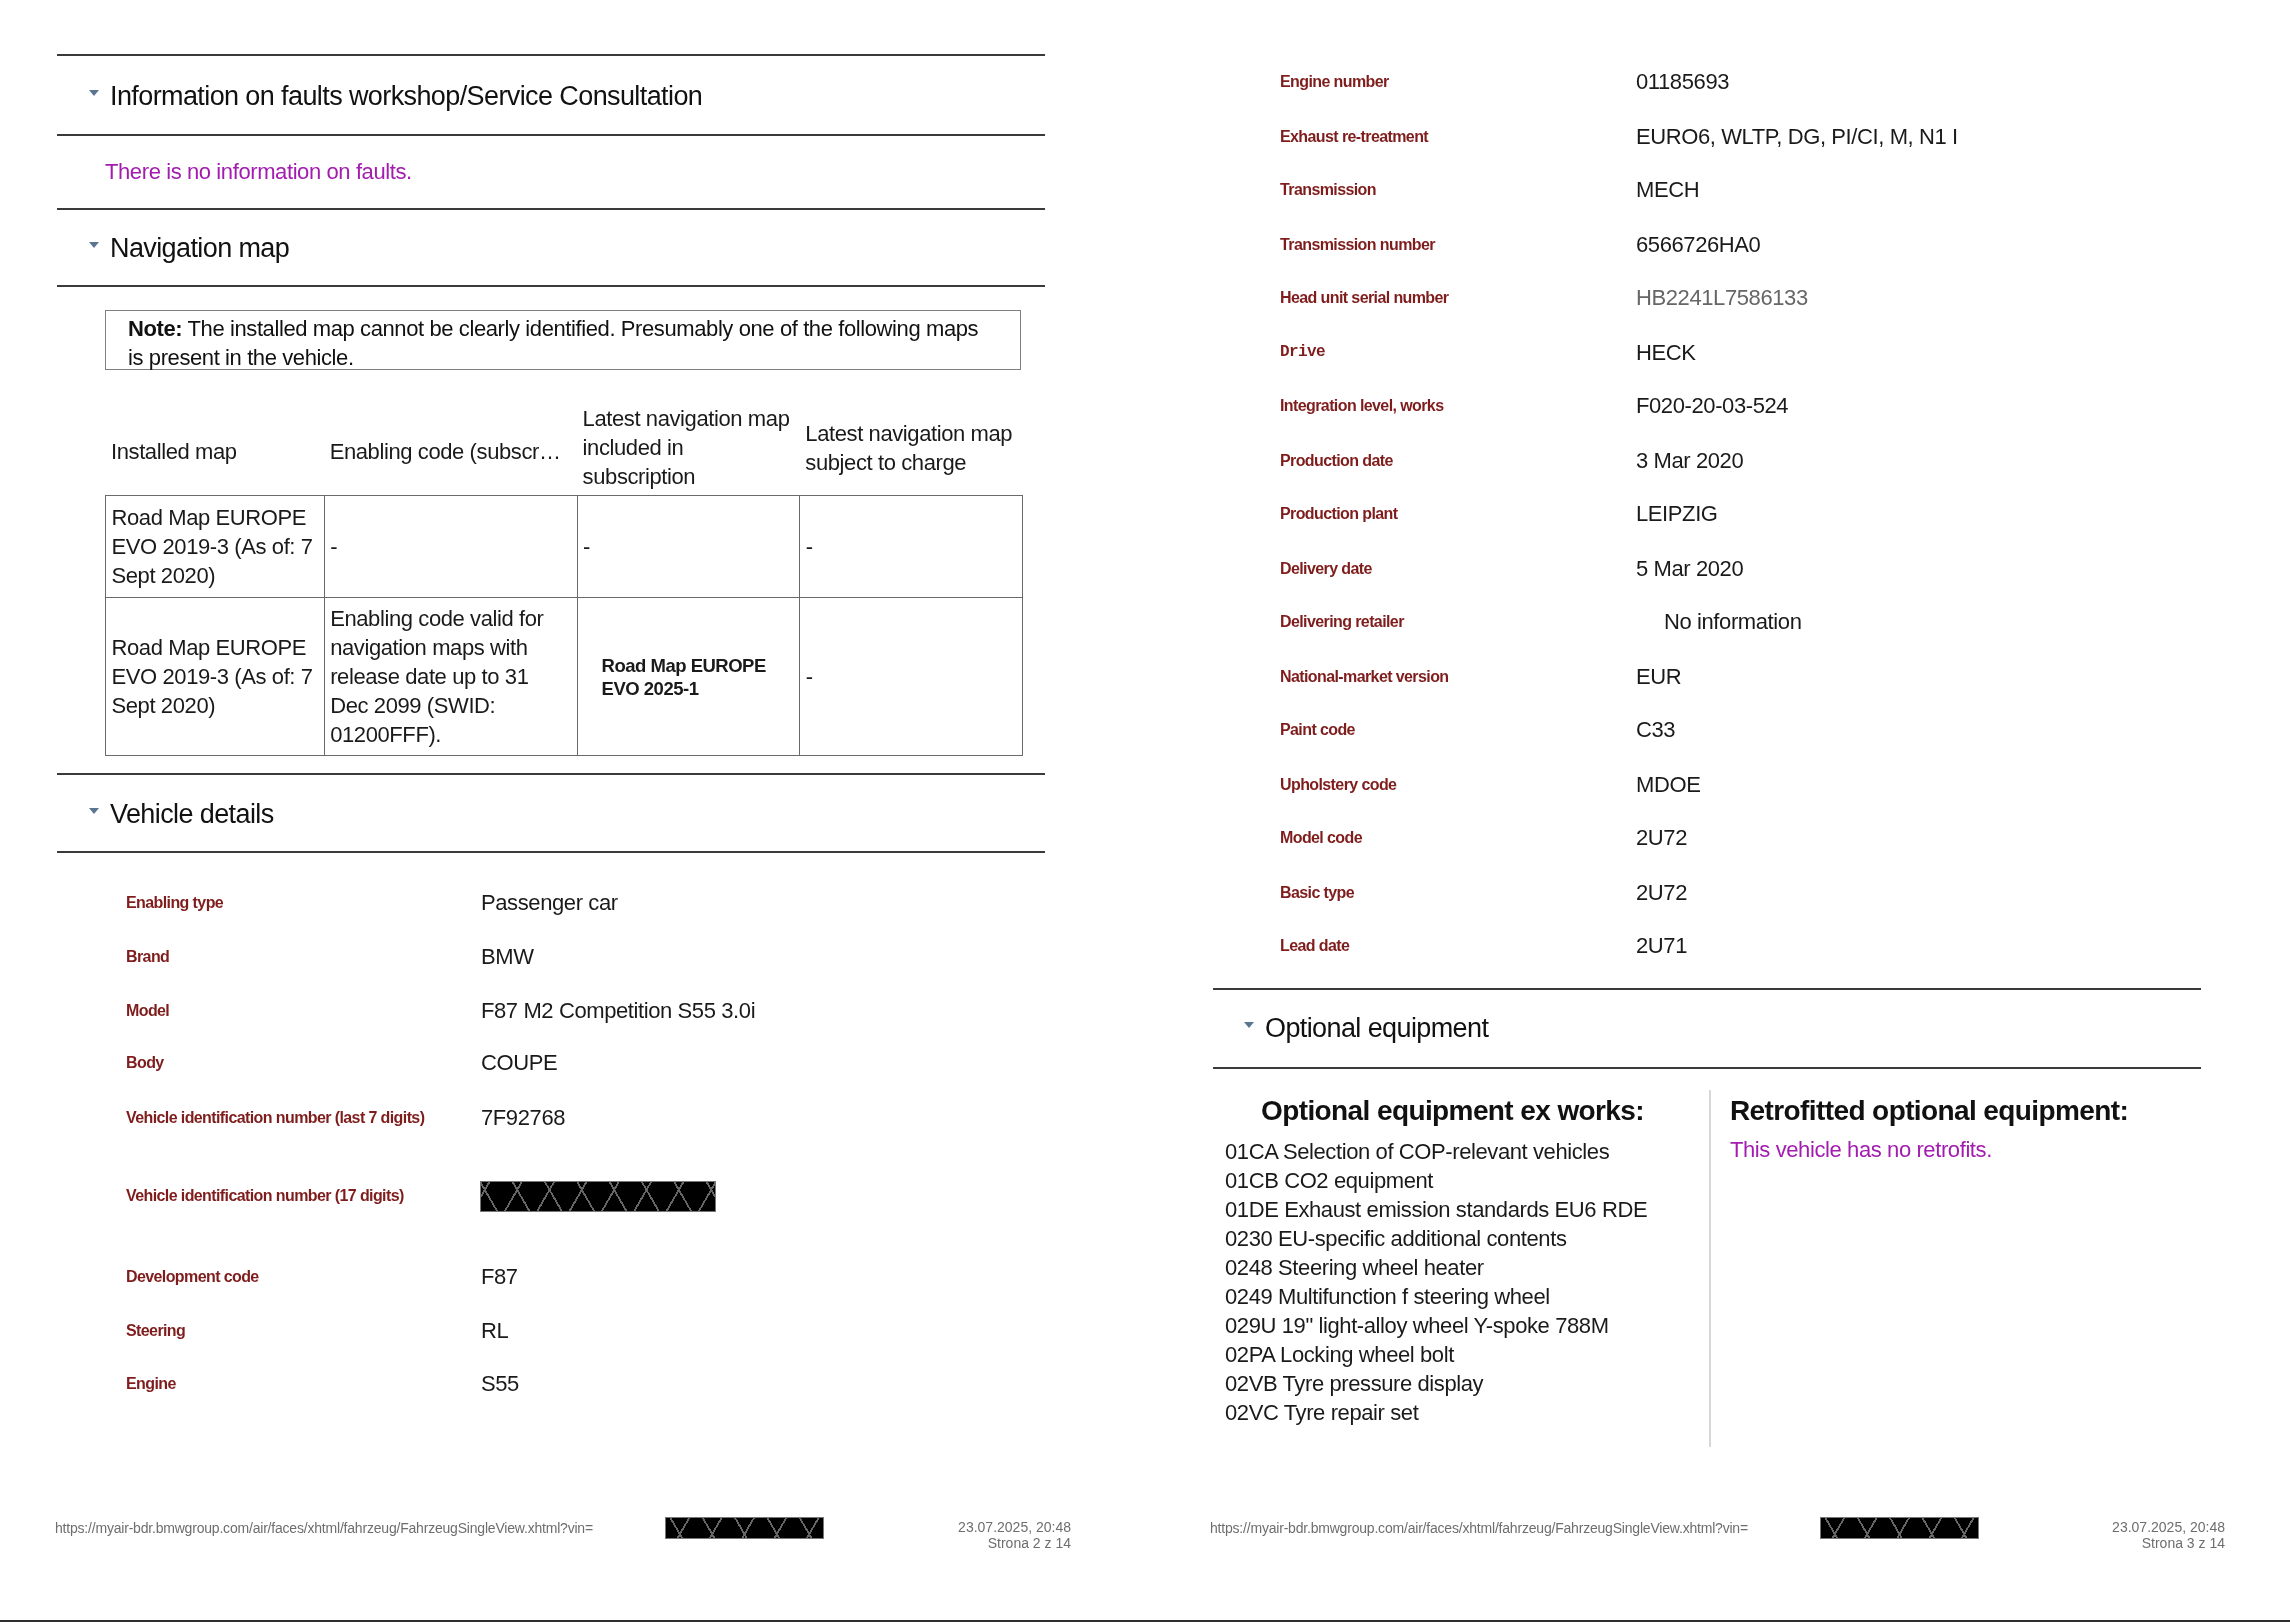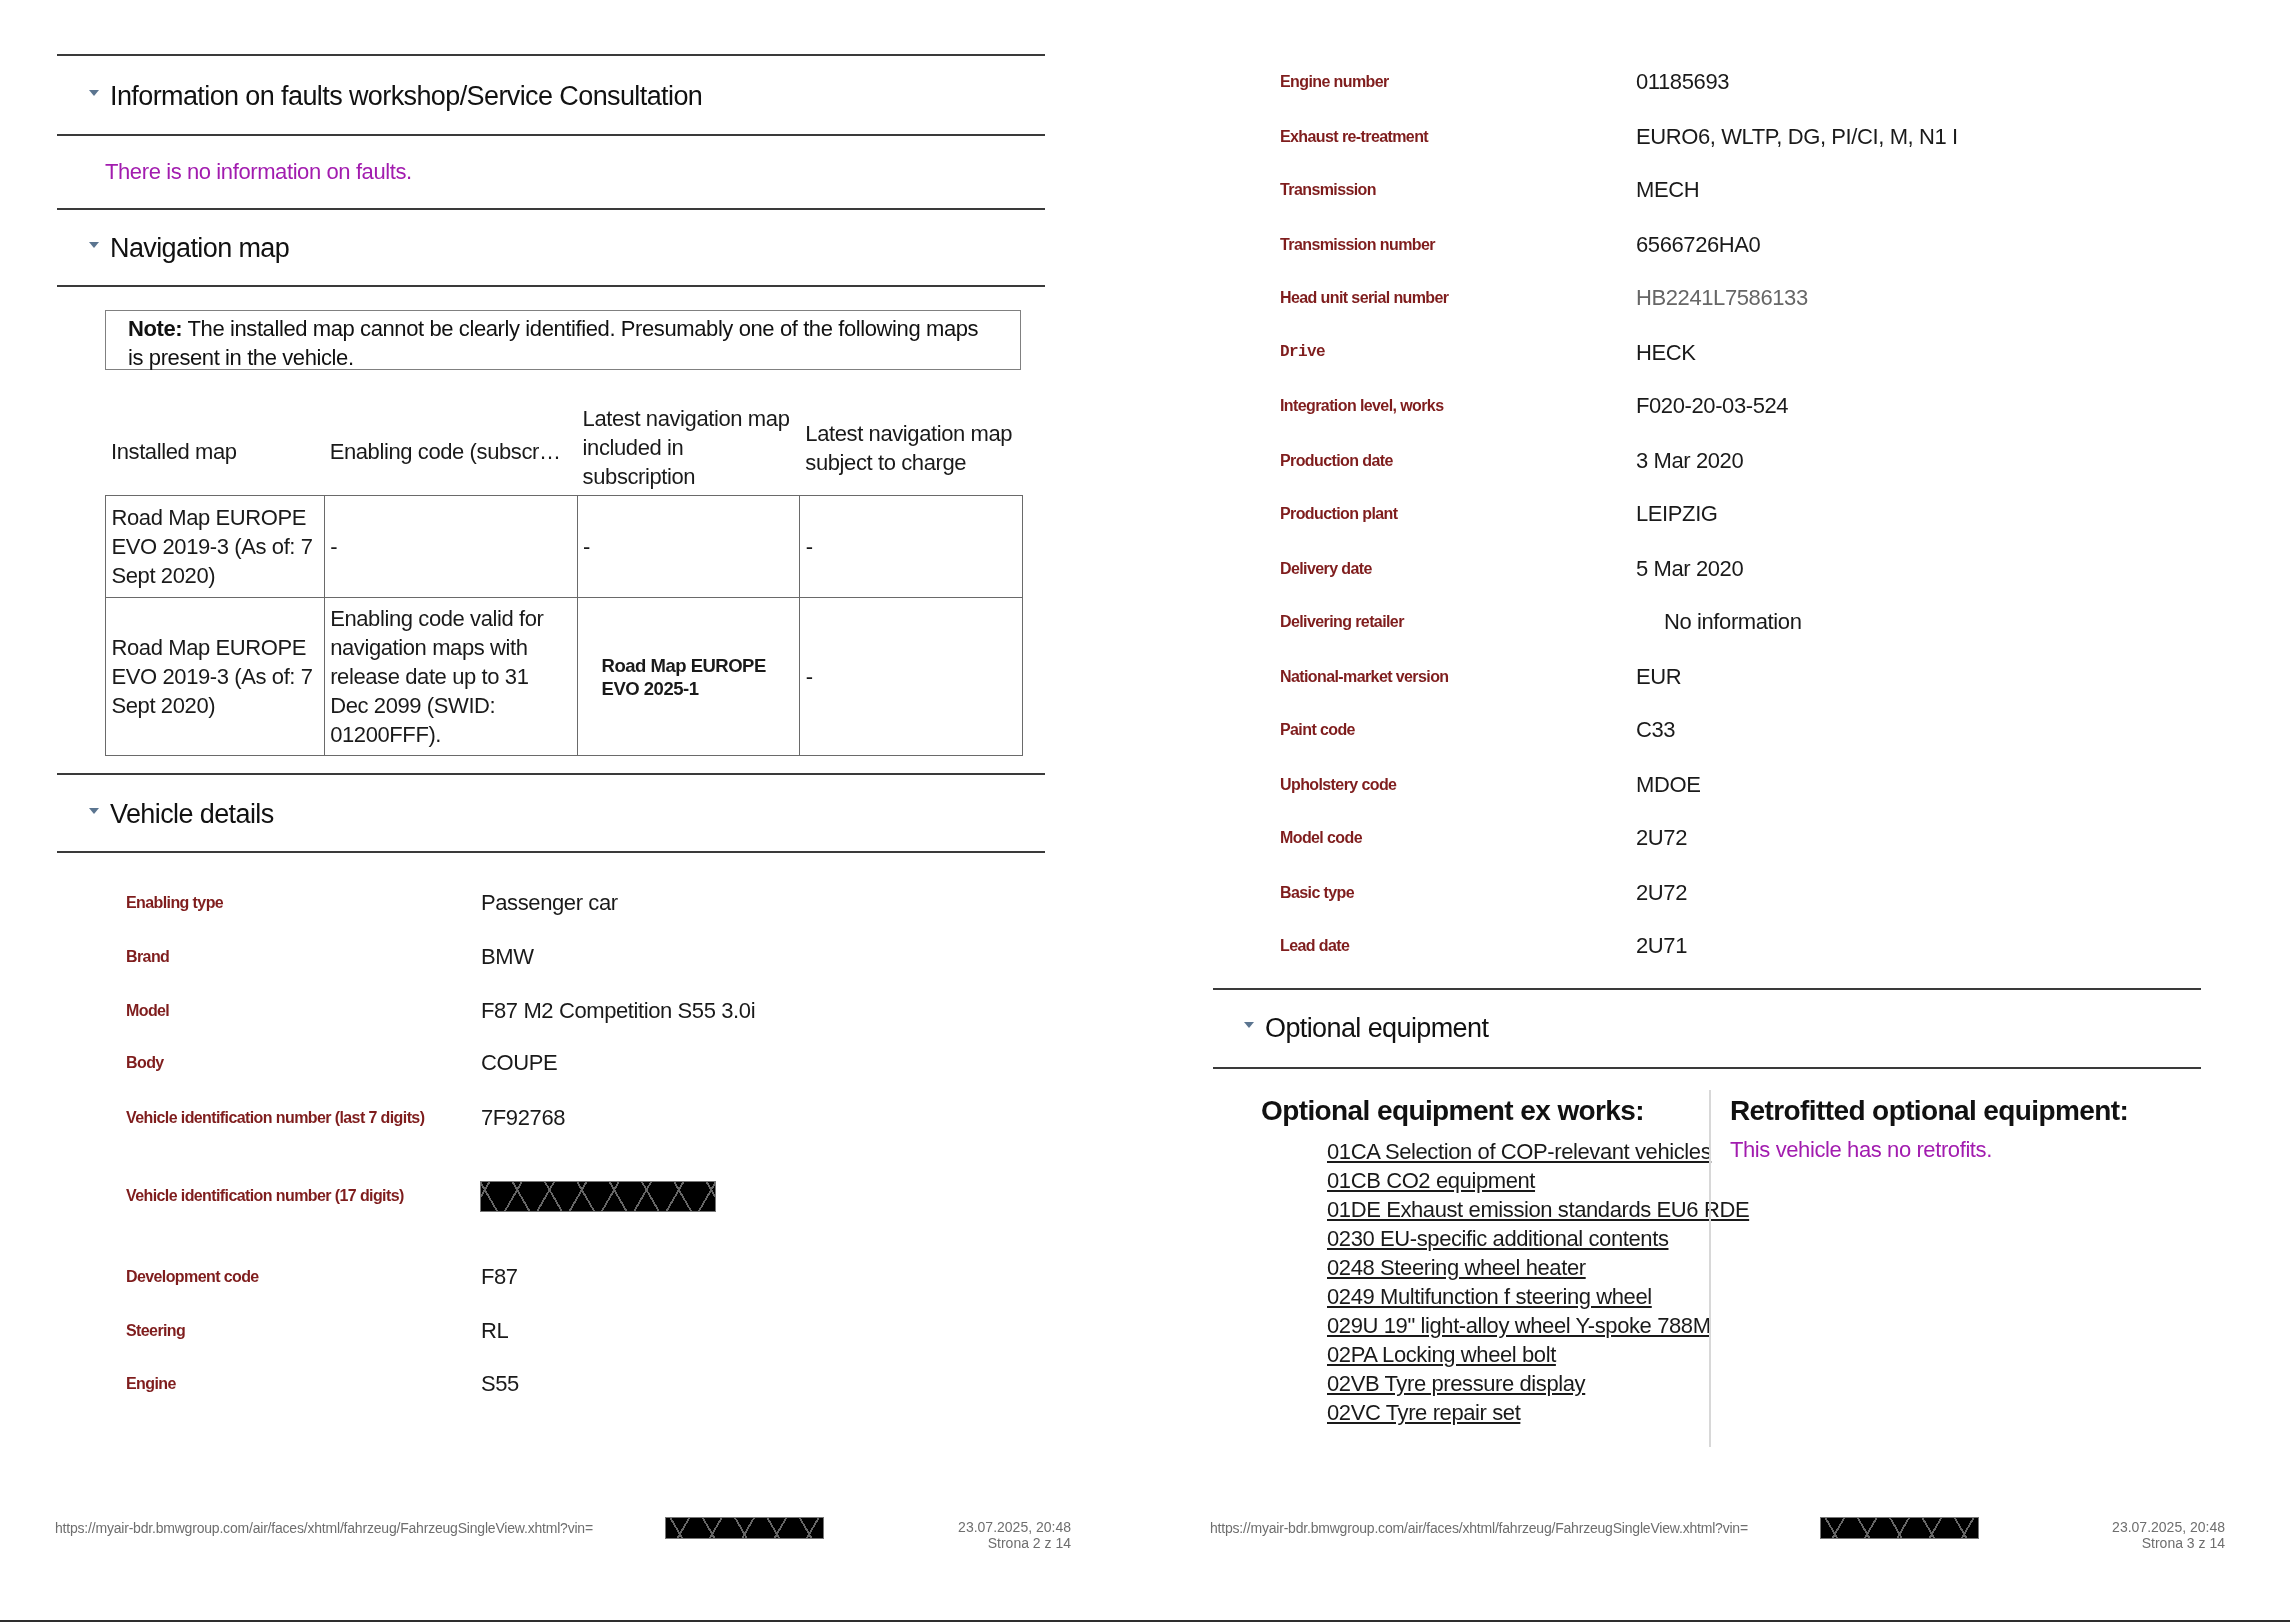--- a/index.html
+++ b/index.html
@@ -183,21 +183,21 @@
   <div class="hline" style="left:1213px; width:988px; top:988px;"></div>
 
   <div class="sec-head" style="left:1244px; top:1010px;">
     <span class="tri"></span>
     <span class="sec-title">Optional equipment</span>
   </div>
 
   <div class="hline" style="left:1213px; width:988px; top:1067px;"></div>
 
   <div class="eq-head" style="left:1261px; top:1095px;">Optional equipment ex works:</div>
-  <ul class="eq-list" style="left:1327px; top:1137px;text-decoration:underline;">
+  <ul class="eq-list" style="left:1225px; top:1137px;">
     <li>01CA Selection of COP-relevant vehicles</li>
     <li>01CB CO2 equipment</li>
     <li>01DE Exhaust emission standards EU6 RDE</li>
     <li>0230 EU-specific additional contents</li>
     <li>0248 Steering wheel heater</li>
     <li>0249 Multifunction f steering wheel</li>
     <li>029U 19" light-alloy wheel Y-spoke 788M</li>
     <li>02PA Locking wheel bolt</li>
     <li>02VB Tyre pressure display</li>
     <li>02VC Tyre repair set</li>

